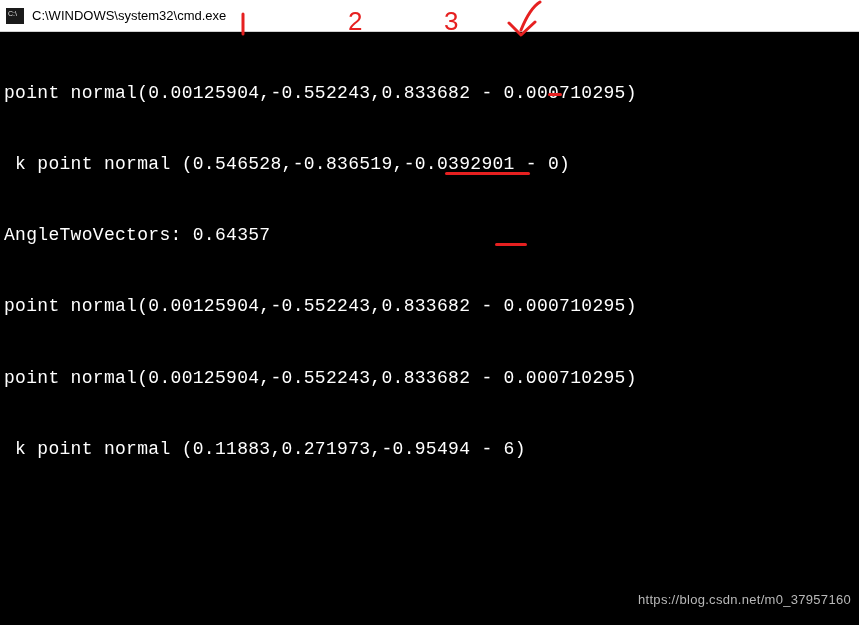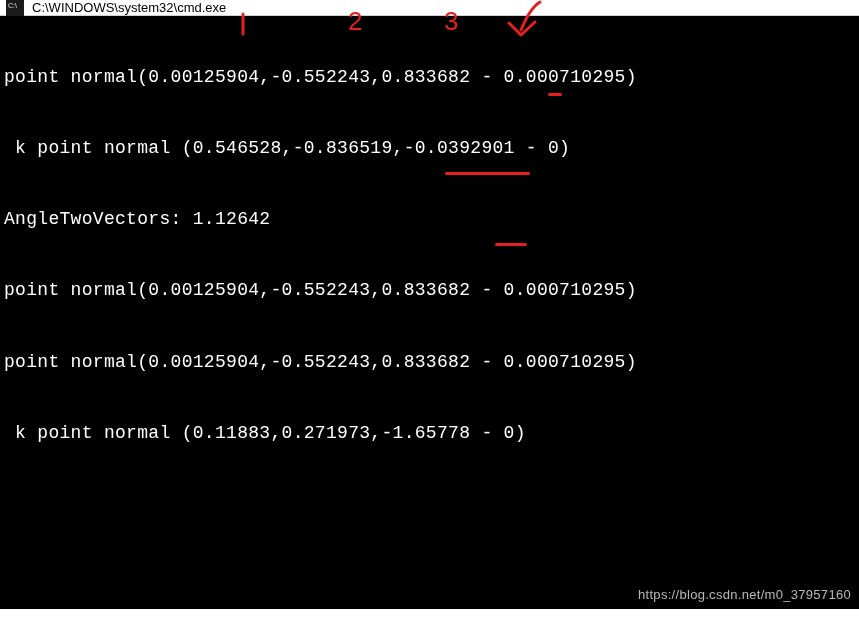--- a/index.html
+++ b/index.html
@@ -9,21 +9,21 @@
     }
     body {
       width: 859px;
       height: 625px;
       font-family: "Consolas", "Courier New", monospace;
       background: #fff;
       overflow: hidden;
       position: relative;
     }
     .titlebar {
-      height: 16px;
+      height: 32px;
       background: #ffffff;
       border-bottom: 1px solid #d0d0d0;
       display: flex;
       align-items: center;
       padding: 0 6px;
     }
     .titlebar-icon {
       width: 18px;
       height: 16px;
       background: #1a1a1a;
@@ -70,21 +70,21 @@
     .anno {
       position: absolute;
       color: #e62020;
       font-family: Arial, sans-serif;
       font-size: 26px;
       font-weight: normal;
     }
     .watermark {
       position: absolute;
       right: 8px;
-      bottom: 6px;
+      bottom: 17px;
       color: #b8b8b8;
       font-family: Arial, sans-serif;
       font-size: 13px;
     }
     .red-underline {
       position: absolute;
       height: 3px;
       background: #e62020;
       border-radius: 2px;
     }
@@ -100,24 +100,24 @@
 <body>
 
 <div class="titlebar">
   <div class="titlebar-icon"></div>
   <div class="titlebar-text">C:\WINDOWS\system32\cmd.exe</div>
 </div>
 
 <div class="terminal">
   <div class="terminal-line">point normal(0.00125904,-0.552243,0.833682 - 0.000710295)</div>
   <div class="terminal-line"> k point normal (0.546528,-0.836519,-0.0392901 - 0)</div>
-  <div class="terminal-line">AngleTwoVectors: 1.12642</div>
+  <div class="terminal-line">AngleTwoVectors: 0.64357</div>
   <div class="terminal-line">point normal(0.00125904,-0.552243,0.833682 - 0.000710295)</div>
   <div class="terminal-line">point normal(0.00125904,-0.552243,0.833682 - 0.000710295)</div>
-  <div class="terminal-line"> k point normal (0.11883,0.271973,-1.65778 - 0)</div>
+  <div class="terminal-line"> k point normal (0.11883,0.271973,-0.95494 - 6)</div>
   
   
   
   
   
   
   
   
   
   

